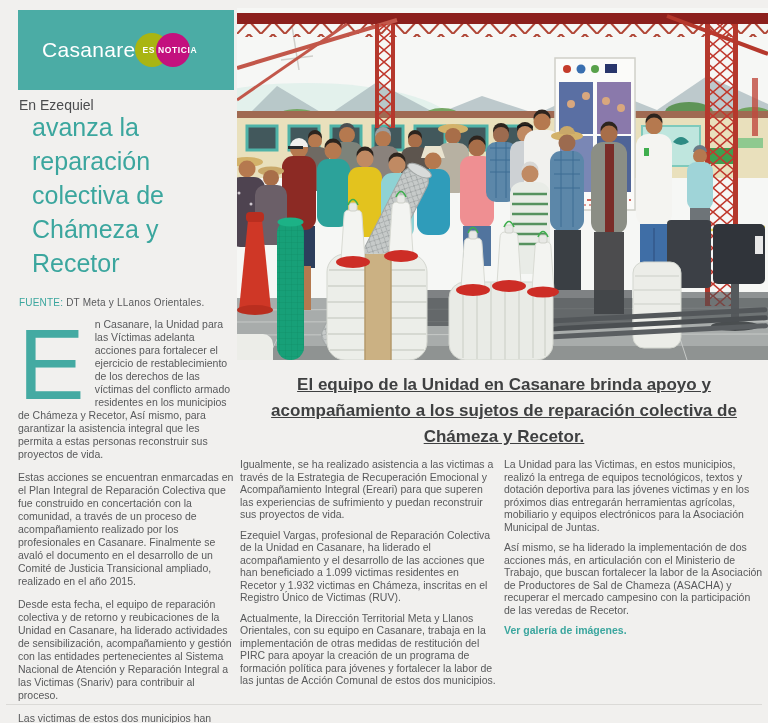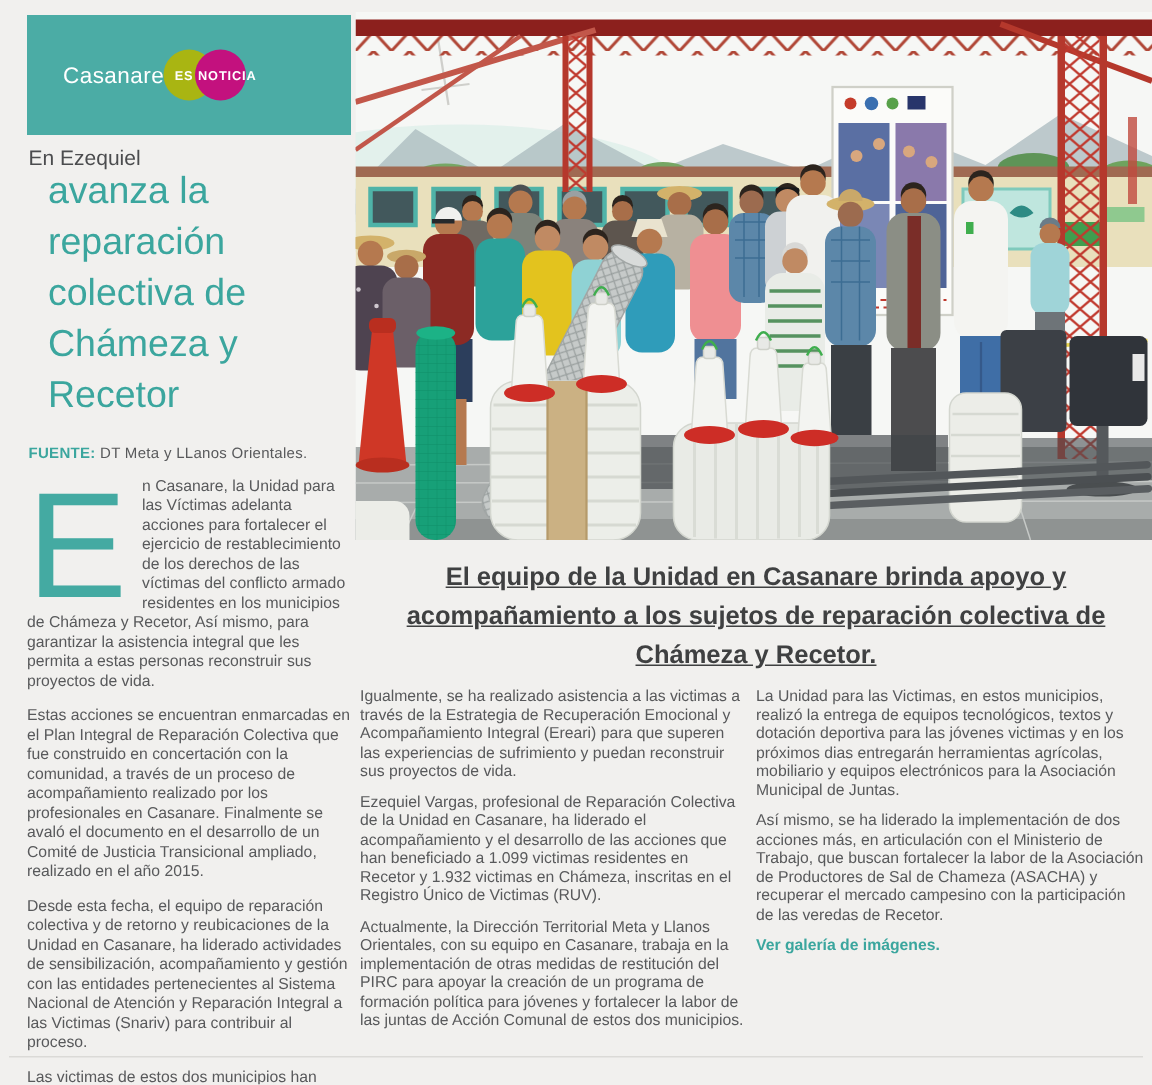--- a/index.html
+++ b/index.html
@@ -1,33 +1,33 @@
 <!DOCTYPE html>
 <html><head>
 <meta charset="utf-8">
 <style>
   html,body{margin:0;padding:0;background:#f1f0ee;}
   .page{position:relative;width:768px;height:723px;background:#f1f0ee;overflow:hidden;
         font-family:"Liberation Sans",sans-serif;}
   
   .brandbox{position:absolute;left:18px;top:10px;width:216px;height:80px;background:#4baca5;
             display:flex;align-items:center;padding-left:24px;box-sizing:border-box;}
-  .brand{color:#ffffff;font-size:15px;letter-spacing:.3px;}
+  .brand{color:#ffffff;font-size:21px;letter-spacing:.3px;}
   .badge{position:relative;width:80px;height:36px;margin-left:0;flex:0 0 auto;}
   .badge .c{position:absolute;width:34px;height:34px;border-radius:50%;top:1px;}
   .badge .c1{left:0;background:#a9b512;}
   .badge .c2{left:21px;background:#c3117e;}
   .btxt{position:absolute;left:7px;top:13px;color:#fff;font-size:8.5px;font-weight:700;
         letter-spacing:.6px;white-space:nowrap;z-index:2;}
   
   .kicker{position:absolute;left:19px;top:97px;font-size:14px;color:#4b4c4e;}
   .title{position:absolute;left:32px;top:110px;width:206px;margin:0;font-size:25px;
          line-height:34px;font-weight:400;color:#3ba69e;}
   .source{position:absolute;left:19px;top:297px;font-size:10px;letter-spacing:.2px;}
-  .src-label{color:#3ba69e;font-weight:700;}
+  .src-label{color:#3ba69e;font-weight:400;}
   .src-value{color:#58595b;}
   
   .leftcol{position:absolute;left:18px;top:318px;width:216px;color:#58595b;
            font-size:10.5px;line-height:13px;}
   .leftcol p{margin:0 0 10px 0;}
   .dropcap{float:left;color:#44aaa2;font-size:100px;line-height:84px;margin:4px 10px 0 0;}
   .photo{position:absolute;left:237px;top:8px;width:531px;height:352px;}
   .photo svg{display:block;width:531px;height:352px;}
   .caption{position:absolute;left:244px;top:372px;width:520px;text-align:center;
            font-size:17px;line-height:26px;font-weight:700;color:#3f4041;text-decoration:underline;}

